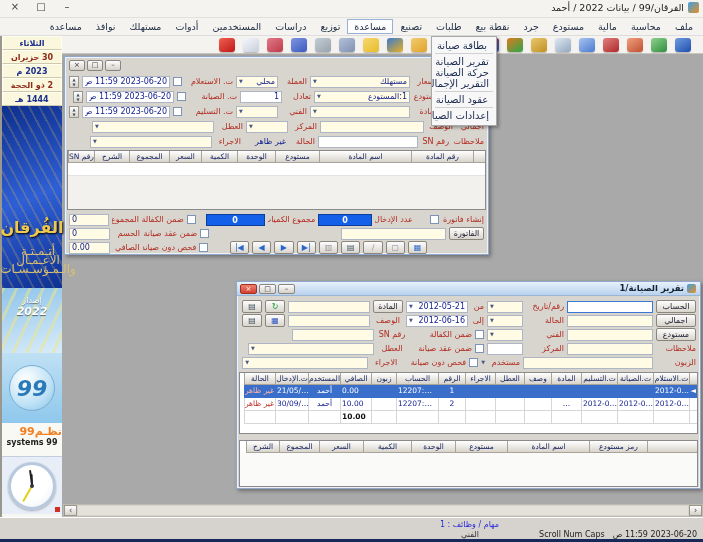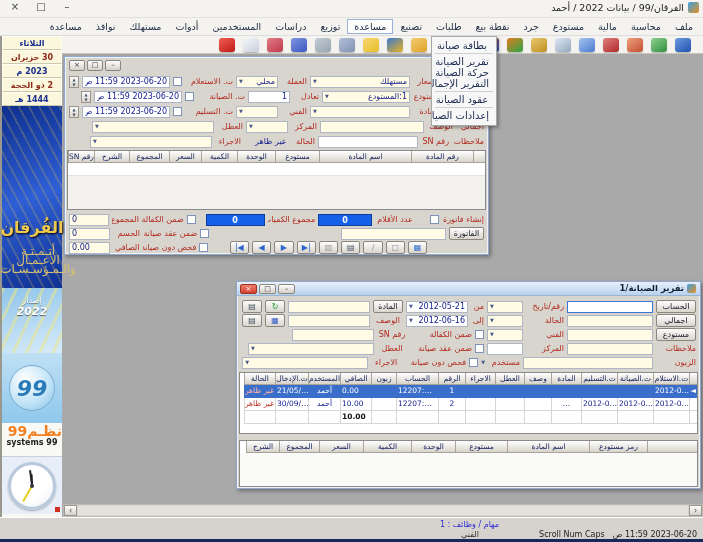--- a/index.html
+++ b/index.html
@@ -26,21 +26,21 @@
   .cal-navy { color:#1a2f8e; } .cal-maroon { color:#8e2a1a; }
   #brand { height:182px; background:repeating-linear-gradient(62deg, rgba(230,190,70,.22) 0 2px, transparent 2px 9px), linear-gradient(160deg,#0d2f8e 0%,#2e5fd6 50%,#0e3194 100%); display:flex; flex-direction:column; align-items:center; justify-content:flex-end; padding-bottom:14px; }
   #brand .brand-name { color:#eec84f; font-size:16px; font-weight:bold; text-shadow:1px 1px 2px #000; margin-bottom:10px; }
   #brand .brand-sub { color:#d8c070; font-size:12px; line-height:9px; text-align:center;margin-left:12px; }
   #release { height:65px; background:repeating-linear-gradient(115deg, rgba(240,230,130,.5) 0 3px, transparent 3px 12px), linear-gradient(165deg,#8fc4ea,#d8ecfa); text-align:center; padding-top:8px; color:#fff; }
   #release .rel-label { font-size:8px; text-shadow:0 1px 1px #567; }
   #release .rel-year { font-size:11px; font-weight:bold; font-style:italic; text-shadow:0 1px 1px #567; }
   #logo99 { height:70px; background:linear-gradient(#bfe0f4,#8fc8ec); display:flex; align-items:center; justify-content:center; }
   #logo99 .ball { width:46px; height:46px; border-radius:50%; background:radial-gradient(circle at 35% 30%,#ffffff,#bfe2f6 60%,#86c2e6); border:1px solid #79aed2; display:flex; align-items:center; justify-content:center; color:#2a7ab8; font-size:22px; font-weight:bold; font-style:italic; }
   #systems { height:33px; background:#f8f8f4; text-align:center; padding-top:2px; }
-  #systems .sys-ar { color:#f28020; font-weight:bold; font-size:14px; line-height:13px;padding-left:36px; }
+  #systems .sys-ar { color:#f28020; font-weight:bold; font-size:11px; line-height:13px;padding-left:36px; }
   #systems .sys-en { color:#222; font-size:8px; font-weight:bold; }
   #clockpanel { height:58px; background:#e8eef8; border-top:1px solid #c5cede; position:relative; display:flex; align-items:center; justify-content:center; }
   .clock { width:48px; height:48px; border-radius:50%; background:radial-gradient(circle at 40% 35%,#ffffff 55%,#e8edf4); border:3px solid #b9c9dd; position:relative; box-shadow:0 1px 2px rgba(0,0,0,.3); }
   .hand { position:absolute; left:50%; bottom:50%; transform-origin:bottom center; border-radius:2px; }
   .hand.h { width:2px; height:12px; background:#222; transform:translateX(-50%) rotate(358deg); }
   .hand.m { width:1.5px; height:16px; background:#222; transform:translateX(-50%) rotate(352deg); }
   .hand.s { width:2px; height:18px; background:#e2cf1c; transform:translateX(-50%) rotate(210deg); }
   .clock .pin { position:absolute; left:50%; top:50%; width:4px; height:4px; margin:-2px; border-radius:50%; background:#334; }
   .reddot { position:absolute; right:2px; bottom:2px; width:5px; height:5px; background:#d03020; }
 
@@ -217,21 +217,21 @@
     <span class="chk"></span>
     <div class="field white" style="width:88px">
         <span class="val">2023-06-20 11:59 ص</span>
       </div>
     <span class="spin">▲<br>▼</span>
   </div>
 
   <div class="row" style="top:33px;">
     <span style="width:36px"></span>
     <span class="lbl" style="width:32px">المستودع</span>
-    <div class="field" style="width:88px">
+    <div class="field" style="width:96px">
         <span class="val">1:المستودع</span>
         <span class="arr">▼</span>
       </div>
     <span class="lbl" style="width:26px">تعادل</span>
     <div class="field white" style="width:42px">
         <span class="val">1</span>
       </div>
     <span class="lbl" style="width:48px">ت. الصيانة</span>
     <span class="chk"></span>
     <div class="field white" style="width:88px">
@@ -303,21 +303,21 @@
       <div class="gh g8">رقم SN</div>
     </div>
     <div style="height:13px; background:#fff; border-bottom:1px solid #e2e2e2;"></div>
     <div class="gbody" style="height:34px;"></div>
   </div>
 
   <div class="row" style="top:156px;">
     <span class="lbl" style="width:44px">إنشاء فاتورة</span>
     <span class="chk"></span>
     <span style="width:12px"></span>
-    <span class="lbl" style="width:40px">عدد الأقلام</span>
+    <span class="lbl" style="width:40px">عدد الإدخال</span>
     <span class="bluebox" style="width:56px">0</span>
     <span class="lbl" style="width:50px">مجموع الكميات</span>
     <span class="bluebox" style="width:62px">0</span>
     <span style="width:4px"></span>
     <span class="chk"></span>
     <span class="lbl" style="width:44px">ضمن الكفالة</span>
     <span class="lbl" style="width:28px">المجموع</span>
     <div class="field" style="width:42px">
         <span class="val" style="margin-right:auto">0</span>
       </div>

